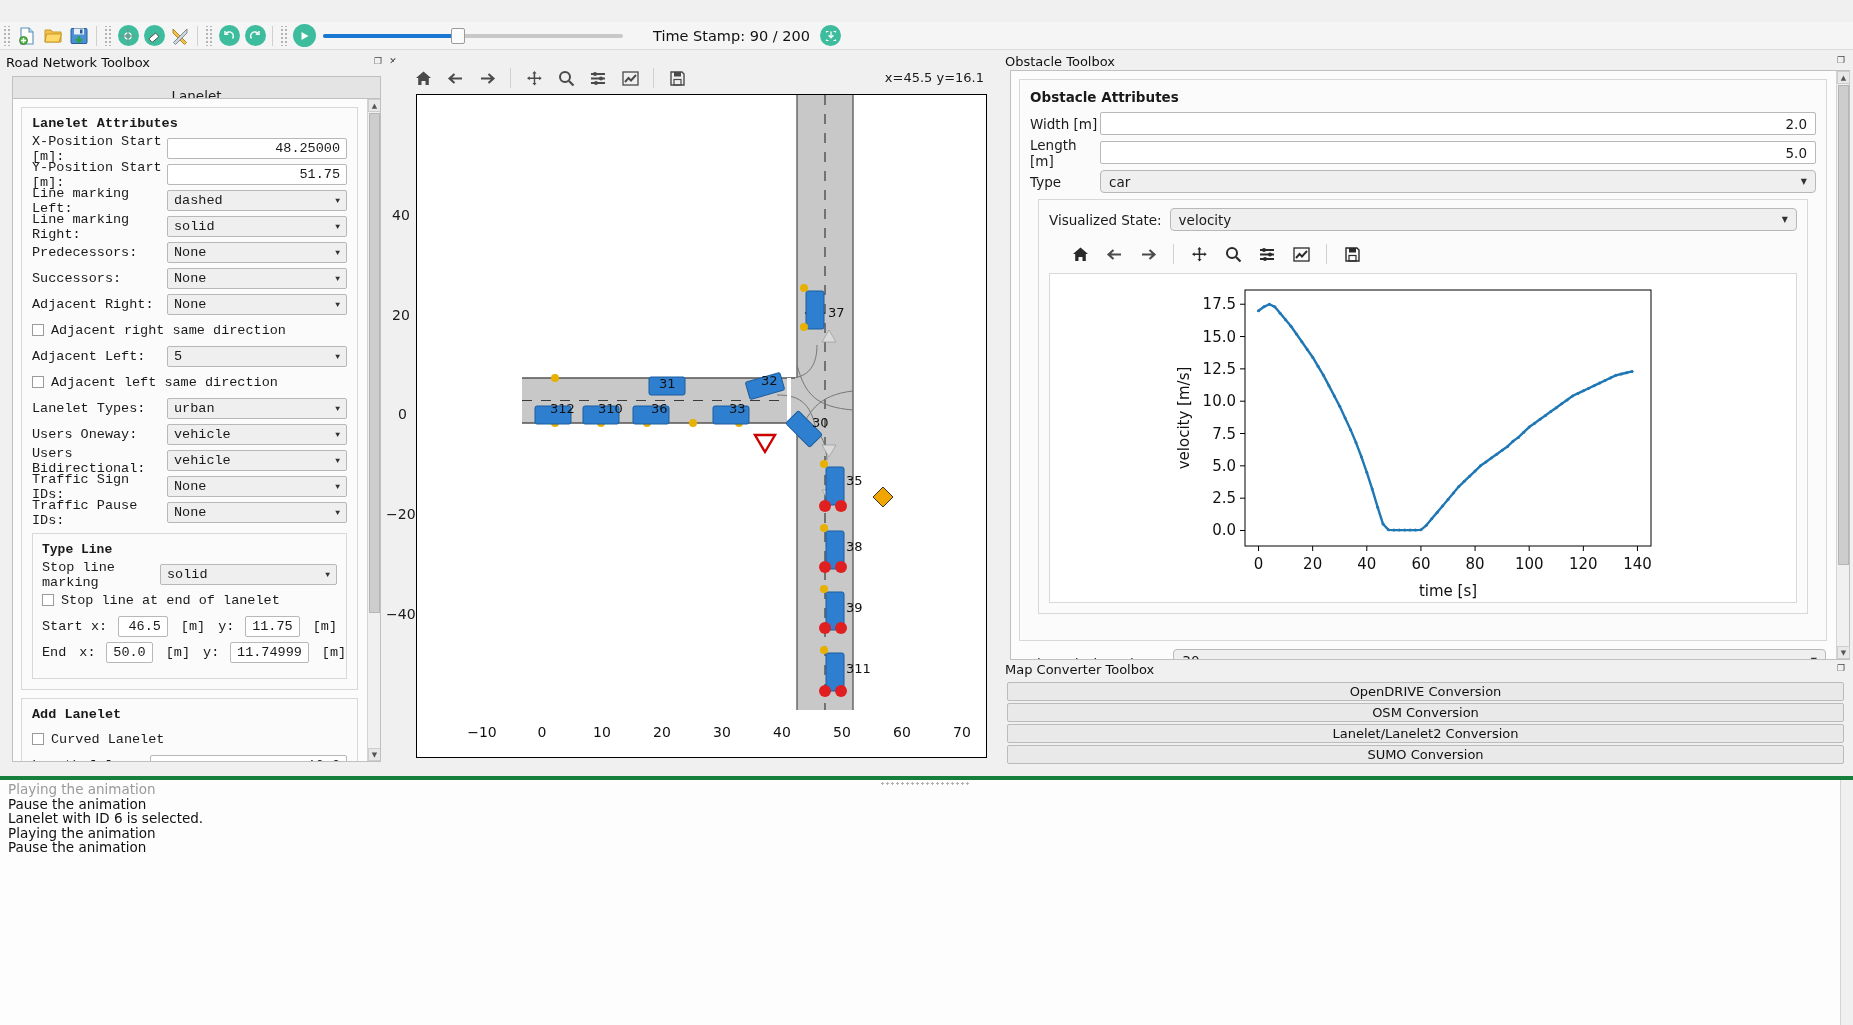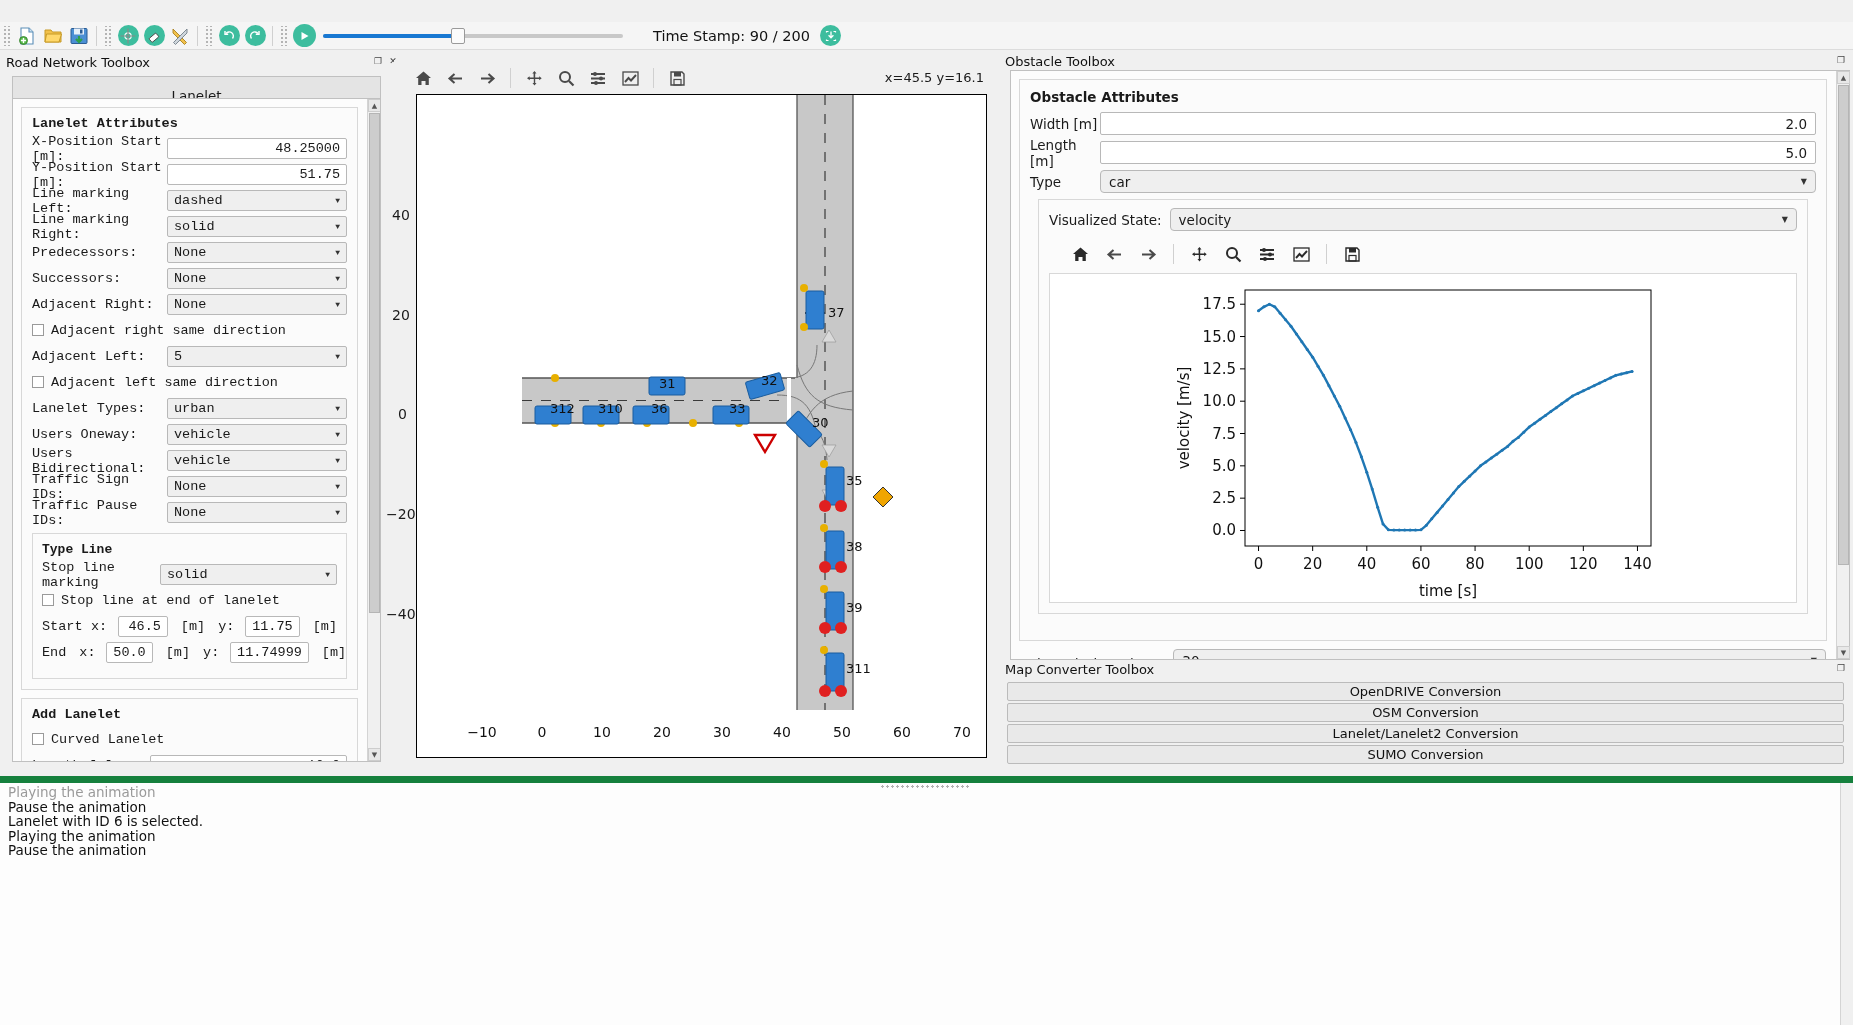--- a/index.html
+++ b/index.html
@@ -175,21 +175,21 @@
   .mc-btn {
     height: 19px; margin: 2px 5px; background: #e9e9e9;
     border: 1px solid #bbb; border-radius: 2px;
     display: flex; align-items: center; justify-content: center;
     font-size: 13px; color: #111;
   }
 
   
   .console {
     position: absolute; left: 0; top: 776px; width: 1853px; height: 249px;
-    background: #fdfdfd; border-top: 7px solid #15803d;
+    background: #fdfdfd; border-top: 4px solid #15803d;
   }
   .console-grip {
     position: absolute; left: 880px; top: 1px; width: 90px; height: 6px;
     background-image: radial-gradient(circle, #b0b0b0 1px, transparent 1.2px);
     background-size: 5px 5px;
   }
   .console-lines { position: absolute; left: 8px; top: 2px; right: 20px; }
   .cline { font-size: 13.5px; line-height: 14.5px; color: #111; white-space: nowrap; }
   .cline.faded { color: #9a9a9a; }
   .console-scroll { position: absolute; right: 0; top: 0; width: 13px; height: 100%;

